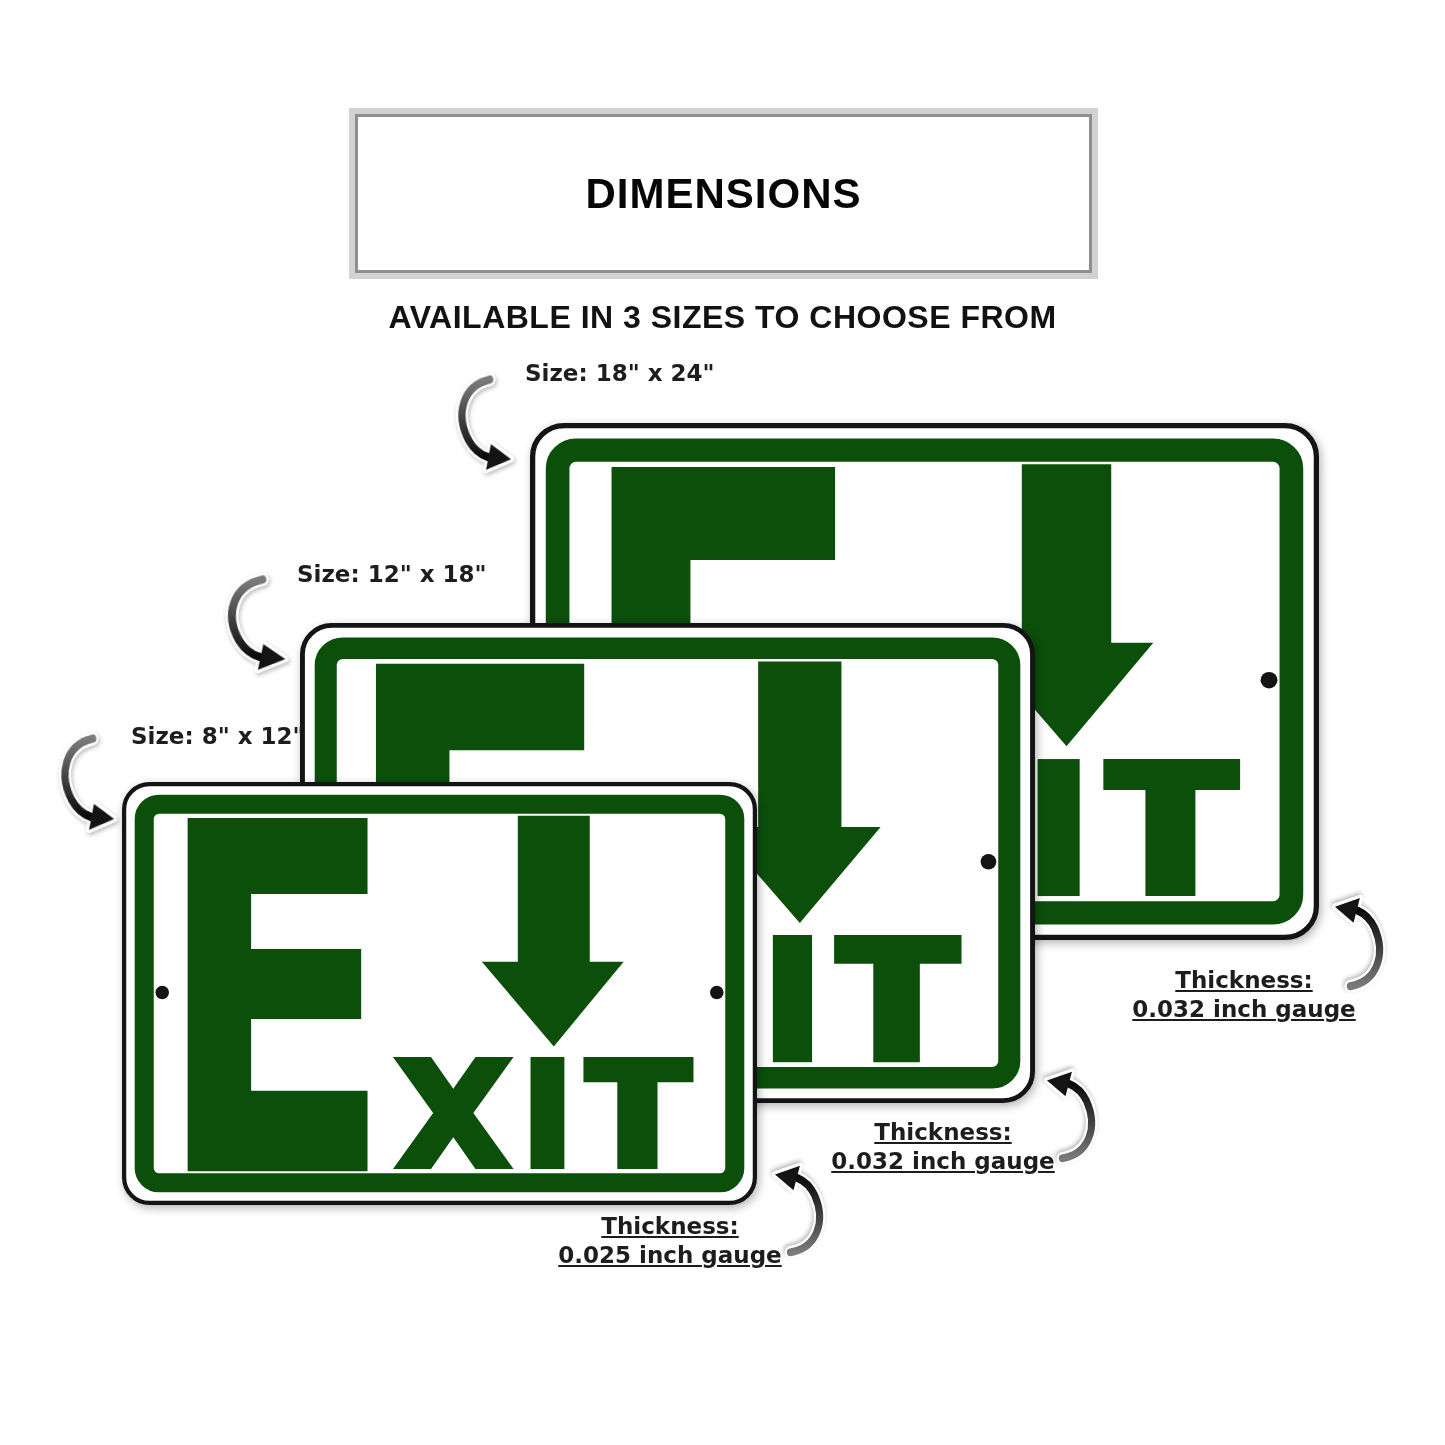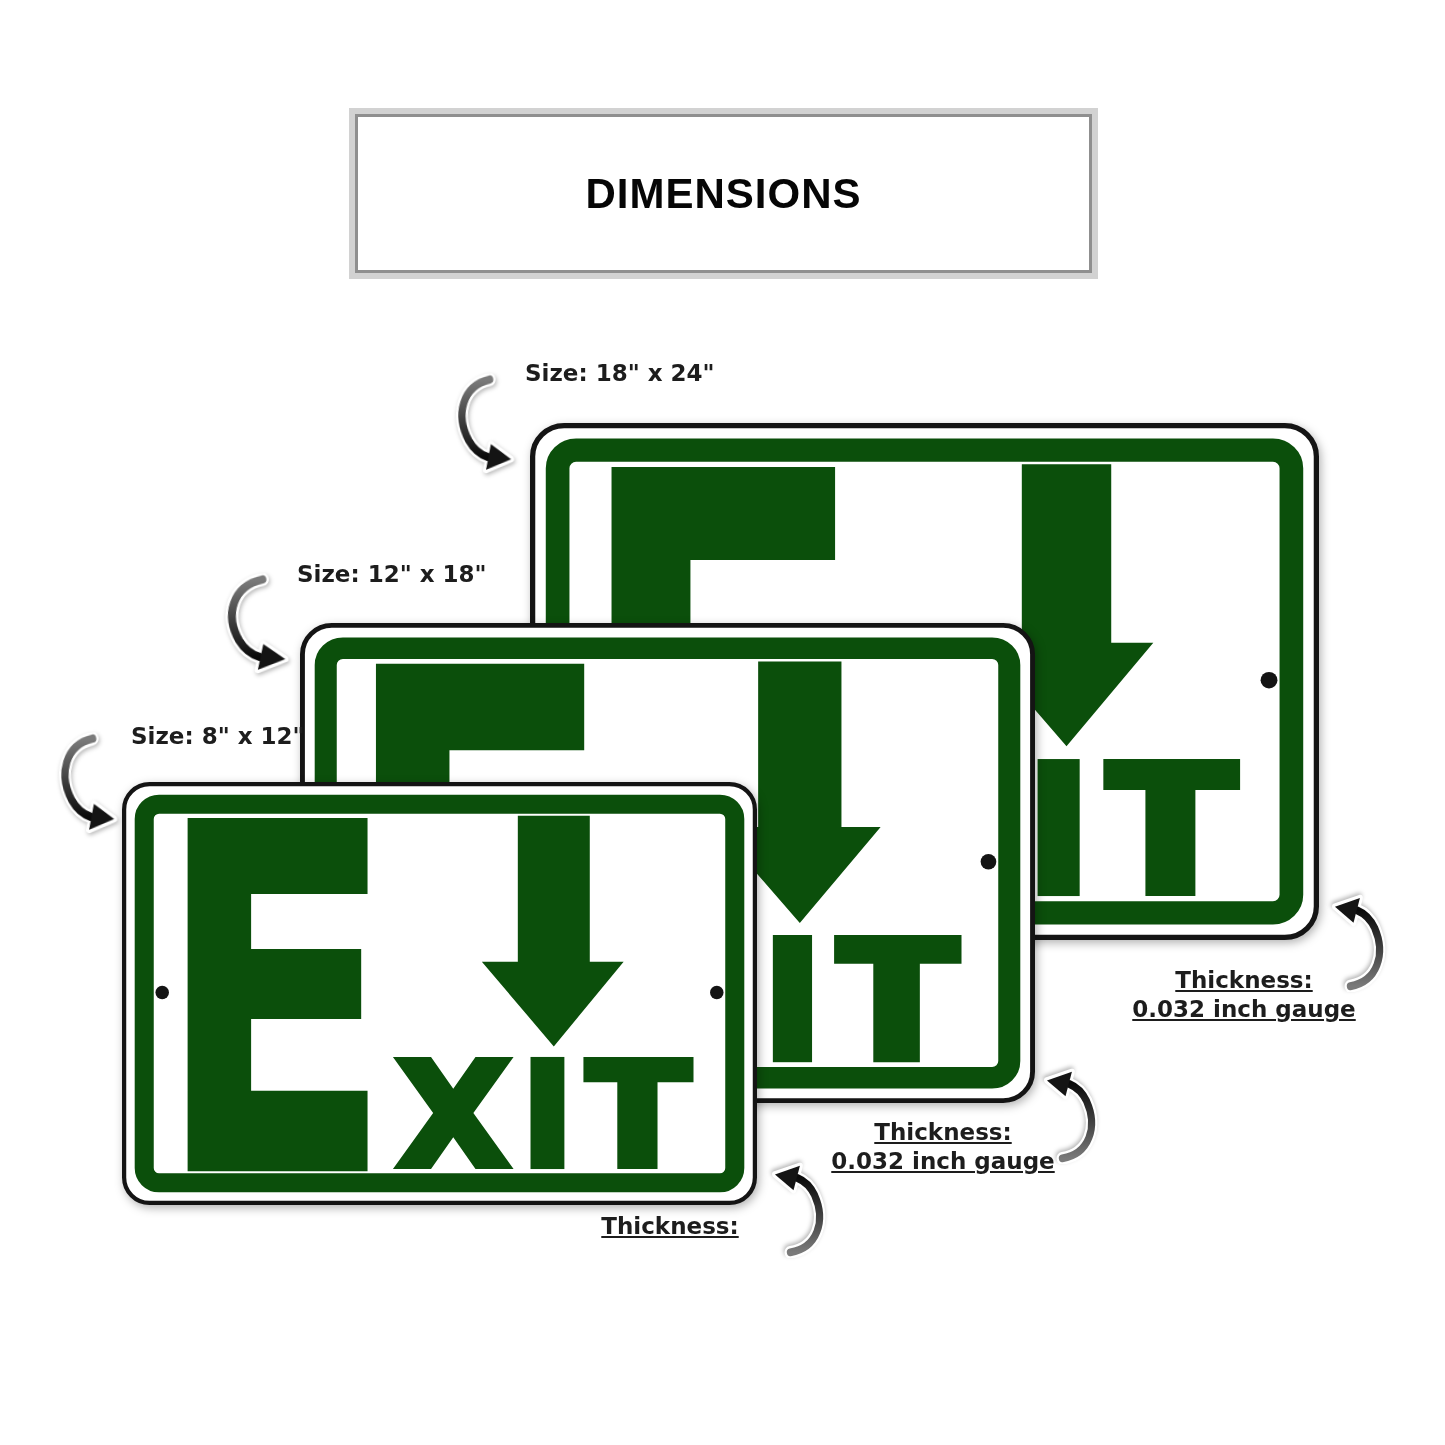--- a/index.html
+++ b/index.html
@@ -84,20 +84,21 @@
     </g>
   </defs>
 </svg>
 
 <div class="canvas">
 
   <div class="header-box">
     <div class="header-title">DIMENSIONS</div>
   </div>
 
+  <div class="subtitle">AVAILABLE IN 3 SIZES TO CHOOSE FROM</div>
 
   <div class="size-label size-label-18">Size: 18" x 24"</div>
   <div class="size-label size-label-12">Size: 12" x 18"</div>
   <div class="size-label size-label-8">Size: 8" x 12"</div>
 
   <div class="curve-arrow arrow-size-18">
     <svg viewBox="0 0 100 140" preserveAspectRatio="none">
         <use href="#curve-arrow-shape"></use>
       </svg>
   </div>
@@ -134,20 +135,21 @@
   <div class="thick-label thick-18">
     <div>Thickness:</div>
     <div>0.032 inch gauge</div>
   </div>
   <div class="thick-label thick-12">
     <div>Thickness:</div>
     <div>0.032 inch gauge</div>
   </div>
   <div class="thick-label thick-8">
     <div>Thickness:</div>
+    <div>0.025 inch gauge</div>
   </div>
 
   <div class="curve-arrow arrow-th-18">
     <svg viewBox="0 0 100 140" preserveAspectRatio="none">
         <use href="#curve-arrow-shape"></use>
       </svg>
   </div>
   <div class="curve-arrow arrow-th-12">
     <svg viewBox="0 0 100 140" preserveAspectRatio="none">
         <use href="#curve-arrow-shape"></use>

